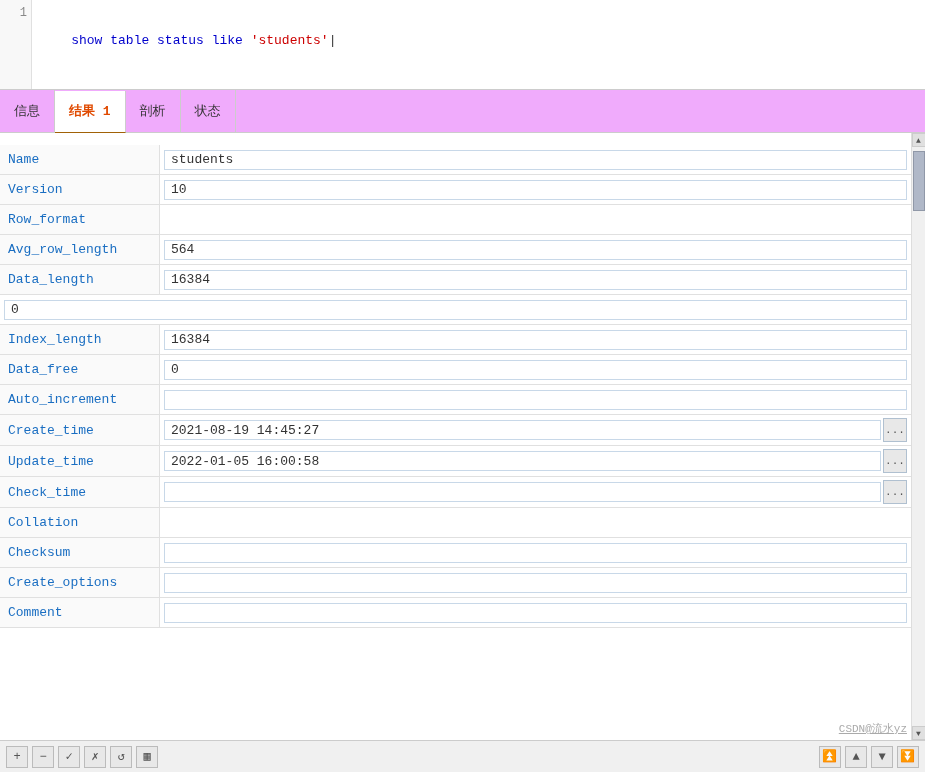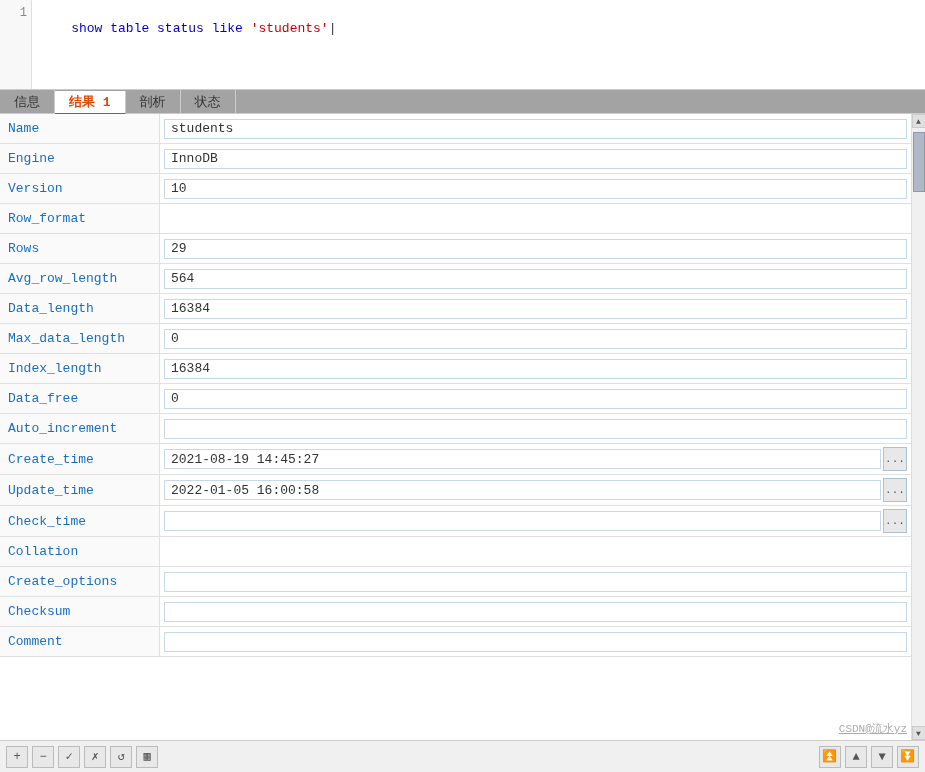--- a/index.html
+++ b/index.html
@@ -31,32 +31,33 @@
       font-size: 12px;
       background: #f8f8f8;
       border-right: 1px solid #e0e0e0;
       user-select: none;
     }
     .sql-content {
       padding: 6px 8px;
       font-size: 13px;
       white-space: pre;
       flex: 1;
+      margin-top: 12px;
     }
     .sql-kw { color: #0000cc; }
     .sql-str { color: #cc0000; }
 
     
     .tabs-bar {
       display: flex;
       align-items: center;
       border-bottom: 1px solid #ccc;
-      background: #a3a3a3;
+      background: #f0abfc;
       flex-shrink: 0;
-      height: 24px;
+      height: 43px;
     }
     .tab {
       padding: 6px 14px;
       cursor: pointer;
       font-size: 13px;
       border-right: 1px solid #ccc;
       color: #333;
       height: 100%;
       display: flex;
       align-items: center;
@@ -74,20 +75,21 @@
       display: flex;
       flex: 1;
       overflow: hidden;
     }
 
     
     .data-area {
       flex: 1;
       overflow-y: auto;
       overflow-x: hidden;
+      margin-top: 12px;
     }
 
     .data-row {
       display: flex;
       align-items: stretch;
       border-bottom: 1px solid #e0e0e0;
       min-height: 30px;
     }
 
     .field-label {
@@ -243,54 +245,41 @@
 <div class="main-content">
   <div class="data-area" id="data-area">
 
   <div class="data-row">
         <div class="field-label">Name</div>
         <div class="field-value-wrap">
           <input type="text" class="field-input" value="students" style="">
         </div>
       </div>
       <div class="data-row">
-        <div class="field-label">Engine</div>
-        <div class="field-value-wrap">
-          <input type="text" class="field-input" value="InnoDB" style="">
-        </div>
-      </div>
-      <div class="data-row">
         <div class="field-label">Version</div>
         <div class="field-value-wrap">
           <input type="text" class="field-input" value="10" style="">
         </div>
       </div>
       <div class="data-row">
         <div class="field-label">Row_format</div>
       </div>
       <div class="data-row">
-        <div class="field-label">Rows</div>
-        <div class="field-value-wrap">
-          <input type="text" class="field-input" value="29" style="">
-        </div>
-      </div>
-      <div class="data-row">
         <div class="field-label">Avg_row_length</div>
         <div class="field-value-wrap">
           <input type="text" class="field-input" value="564" style="">
         </div>
       </div>
       <div class="data-row">
         <div class="field-label">Data_length</div>
         <div class="field-value-wrap">
           <input type="text" class="field-input" value="16384" style="">
         </div>
       </div>
       <div class="data-row">
-        <div class="field-label">Max_data_length</div>
         <div class="field-value-wrap">
           <input type="text" class="field-input" value="0" style="">
         </div>
       </div>
       <div class="data-row">
         <div class="field-label">Index_length</div>
         <div class="field-value-wrap">
           <input type="text" class="field-input" value="16384" style="">
         </div>
       </div>
@@ -324,27 +313,27 @@
         <div class="field-label">Check_time</div>
         <div class="field-value-wrap">
           <input type="text" class="field-input" style="">
           <div class="field-btn">...</div>
         </div>
       </div>
       <div class="data-row">
         <div class="field-label">Collation</div>
       </div>
       <div class="data-row">
+        <div class="field-label">Checksum</div>
+        <div class="field-value-wrap">
+          <input type="text" class="field-input" style="">
+        </div>
+      </div>
+      <div class="data-row">
         <div class="field-label">Create_options</div>
-        <div class="field-value-wrap">
-          <input type="text" class="field-input" style="">
-        </div>
-      </div>
-      <div class="data-row">
-        <div class="field-label">Checksum</div>
         <div class="field-value-wrap">
           <input type="text" class="field-input" style="">
         </div>
       </div>
       <div class="data-row">
         <div class="field-label">Comment</div>
         <div class="field-value-wrap">
           <input type="text" class="field-input" style="">
         </div>
       </div>

